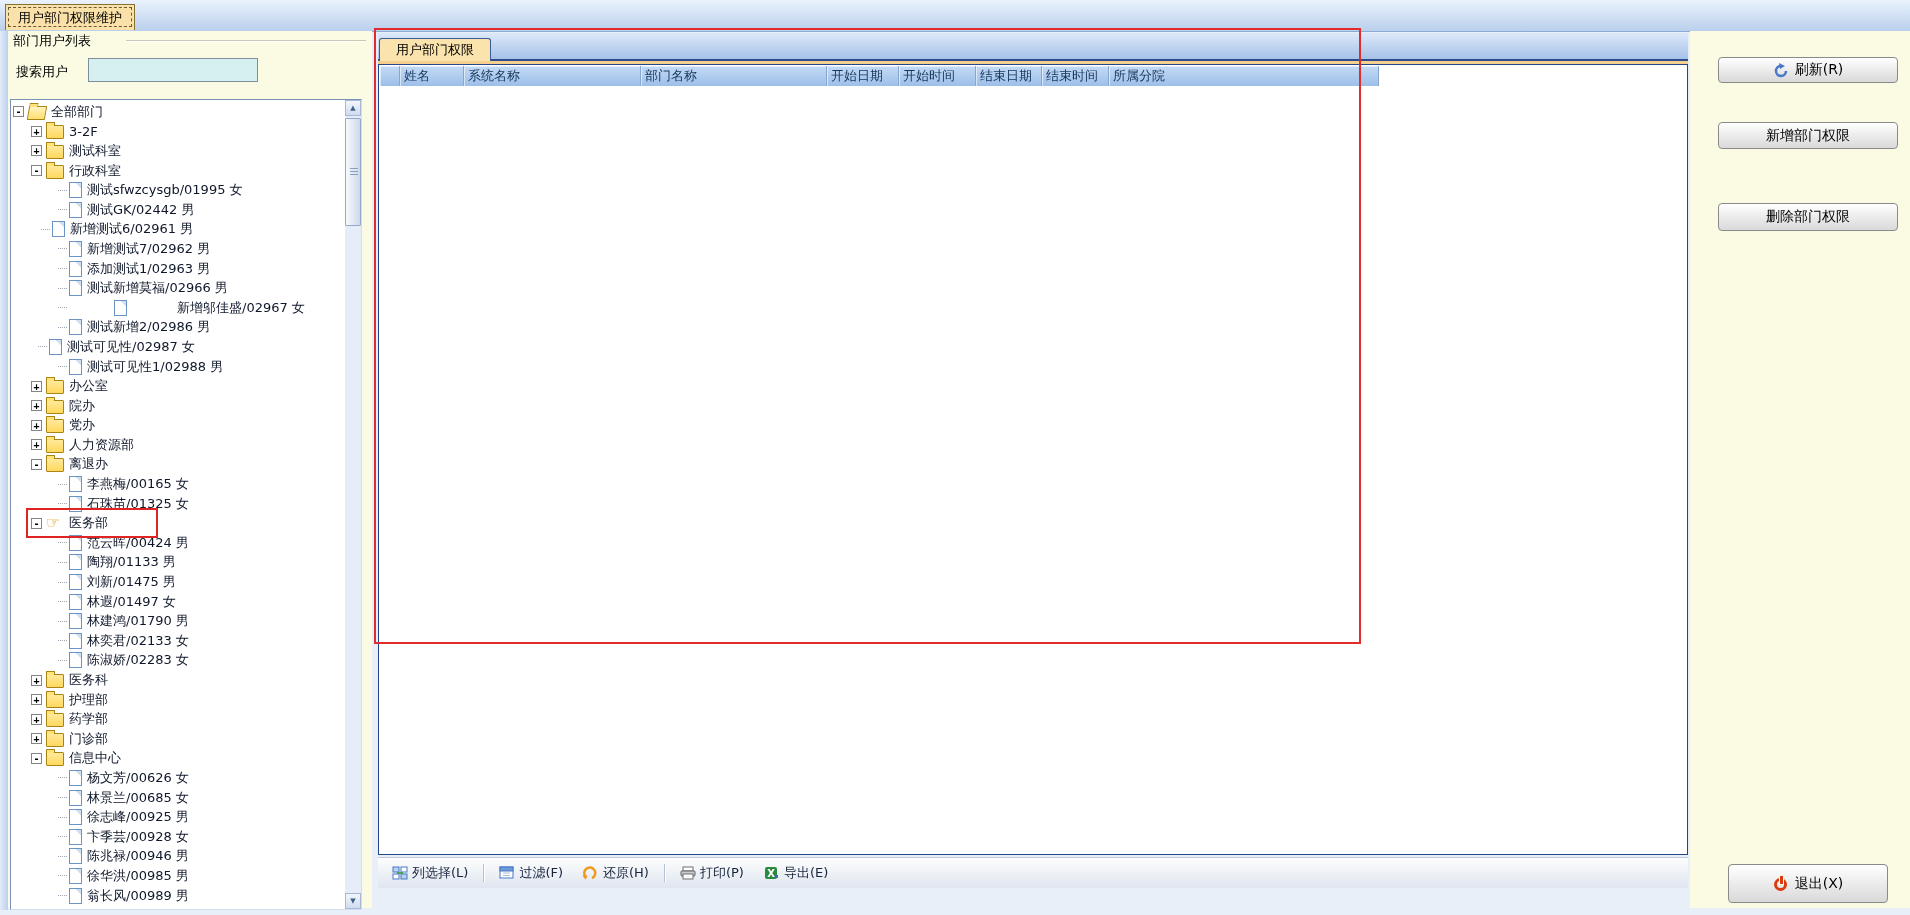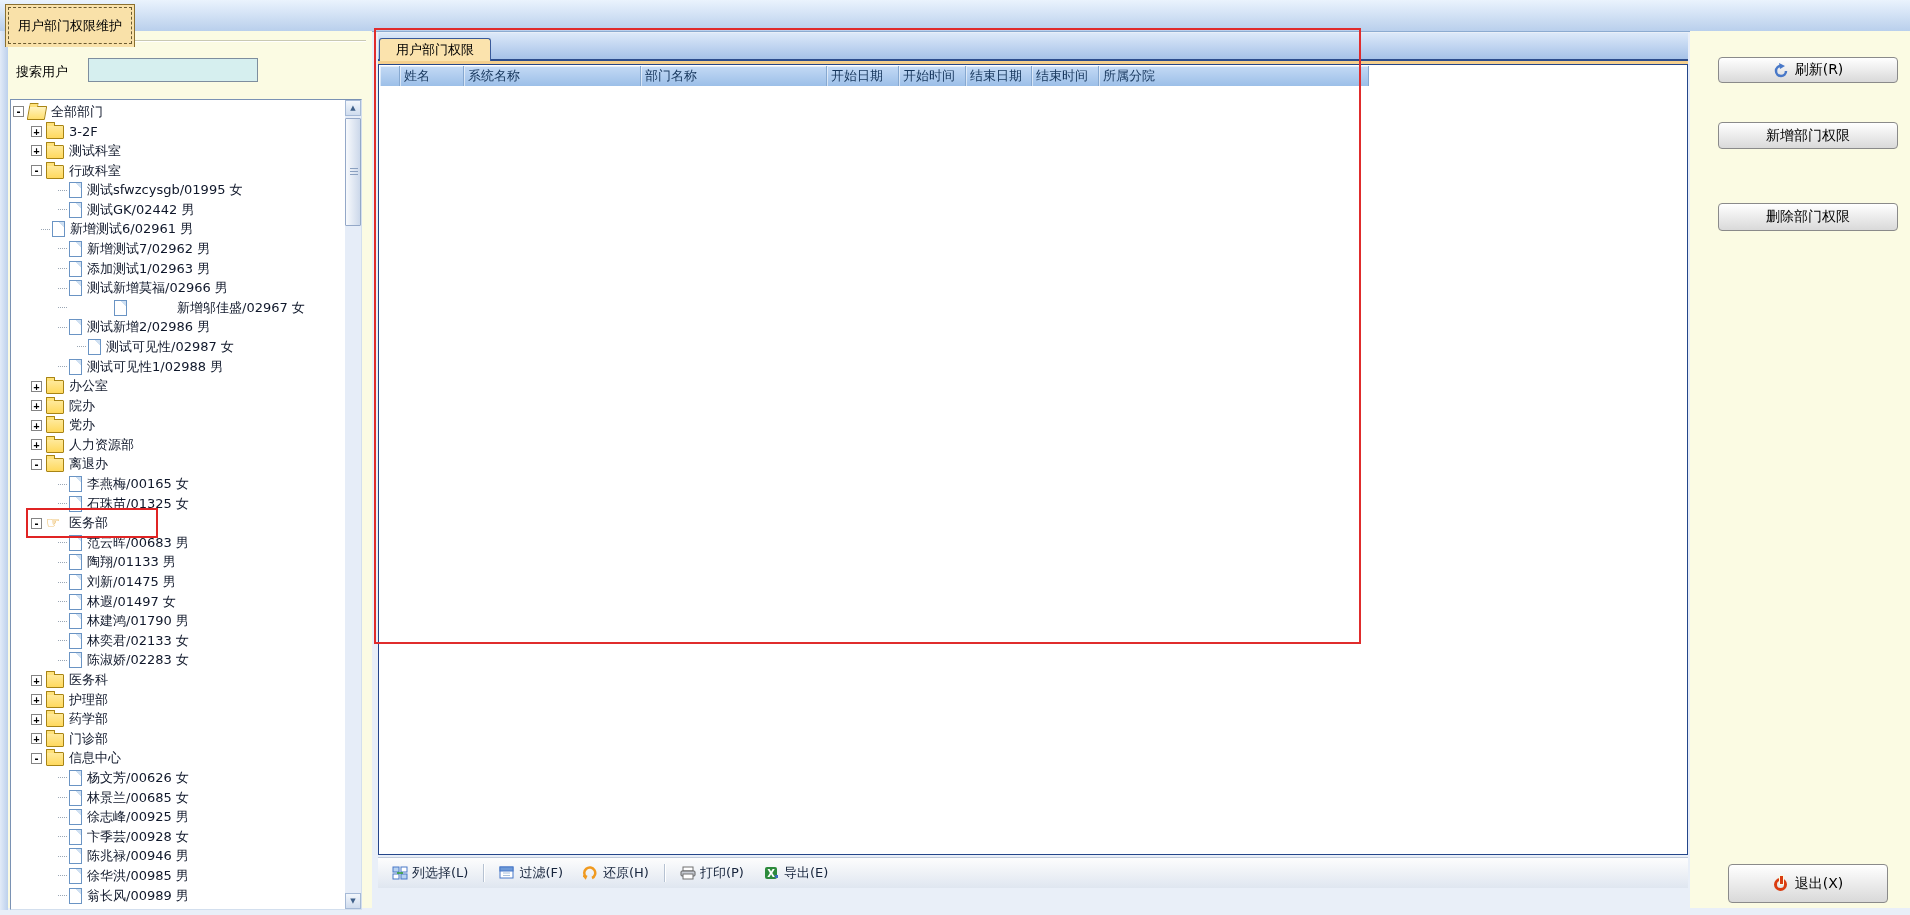--- a/index.html
+++ b/index.html
@@ -5,21 +5,21 @@
   html,body{margin:0;padding:0;}
   body{
     width:1910px;height:915px;position:relative;overflow:hidden;
     background:#e9eff8;
     font-family:"DejaVu Sans","Liberation Sans",sans-serif;
     font-size:13px;color:#000;
   }
   
   .titlebar{position:absolute;left:0;top:0;width:1910px;height:31px;
     background:linear-gradient(#eaf3fd,#b9cfec);border-bottom:1px solid #8cabd0;}
-  .win-tab{position:absolute;left:5px;top:4px;width:130px;height:43px;box-sizing:border-box;
+  .win-tab{position:absolute;left:5px;top:4px;width:130px;height:26px;box-sizing:border-box;
     background:#f9e1a9;border:1px solid #8a7030;border-bottom:none;
     outline:1px dashed #6a5a30;outline-offset:-4px;
     display:flex;align-items:center;justify-content:center;z-index:3;}
   .left-frame{position:absolute;left:0;top:31px;width:8px;height:879px;
     background:linear-gradient(90deg,#e2ebf8,#bcd0ec);}
   
   .left-panel{position:absolute;left:8px;top:31px;width:364px;height:877px;background:#fbfbe3;}
   .lp-title{position:absolute;left:5px;top:1px;}
   .groove{position:absolute;left:118px;top:9px;width:240px;height:0;
     border-top:1px solid #c9c9b2;border-bottom:1px solid #ffffff;}
@@ -176,21 +176,21 @@
         <div class="trow" style="padding-left: 47px; gap: 45px;">
           <span class="dash"></span>
           <span class="tico ico-doc"></span>
           <span class="tlabel">新增邬佳盛/02967 女</span>
         </div>
         <div class="trow" style="padding-left: 47px;">
           <span class="dash"></span>
           <span class="tico ico-doc"></span>
           <span class="tlabel">测试新增2/02986 男</span>
         </div>
-        <div class="trow" style="padding-left: 66px;">
+        <div class="trow" style="padding-left: 27px;">
           <span class="dash"></span>
           <span class="tico ico-doc"></span>
           <span class="tlabel">测试可见性/02987 女</span>
         </div>
         <div class="trow" style="padding-left: 47px;">
           <span class="dash"></span>
           <span class="tico ico-doc"></span>
           <span class="tlabel">测试可见性1/02988 男</span>
         </div>
         <div class="trow" style="padding-left: 20px;">
@@ -229,21 +229,21 @@
           <span class="tlabel">石珠苗/01325 女</span>
         </div>
         <div class="trow" style="padding-left: 20px;">
           <span class="toggle">-</span>
           <span class="tico ico-hand">☞</span>
           <span class="tlabel">医务部</span>
         </div>
         <div class="trow" style="padding-left: 47px;">
           <span class="dash"></span>
           <span class="tico ico-doc"></span>
-          <span class="tlabel">范云晖/00683 男</span>
+          <span class="tlabel">范云晖/00424 男</span>
         </div>
         <div class="trow" style="padding-left: 47px; align-items: center;">
           <span class="dash"></span>
           <span class="tico ico-doc"></span>
           <span class="tlabel">陶翔/01133 男</span>
         </div>
         <div class="trow" style="padding-left: 47px;">
           <span class="dash"></span>
           <span class="tico ico-doc"></span>
           <span class="tlabel">刘新/01475 男</span>
@@ -343,21 +343,21 @@
   <div class="tabstrip"></div>
   <div class="main-tab">用户部门权限</div>
   <div class="tan-line"></div>
   <div class="content">
     <div class="theader" id="theader">
         <div class="hcell" style="width: 20px;"></div>
         <div class="hcell" style="width: 64px;">姓名</div>
         <div class="hcell" style="width: 177px;">系统名称</div>
         <div class="hcell" style="width: 186px;">部门名称</div>
         <div class="hcell" style="width: 72px;">开始日期</div>
-        <div class="hcell" style="width: 67px;">开始时间</div>
+        <div class="hcell" style="width: 77px;">开始时间</div>
         <div class="hcell" style="width: 66px;">结束日期</div>
         <div class="hcell" style="width: 67px;">结束时间</div>
         <div class="hcell" style="width: 270px;">所属分院</div>
       </div>
   </div>
   <div class="toolbar" id="toolbar">
       <div class="tool-btn">
         <span>
           <svg width="16" height="14">
             <rect x="1" y="1" width="6" height="5" fill="#b8d2f0" stroke="#4878c8"></rect>

